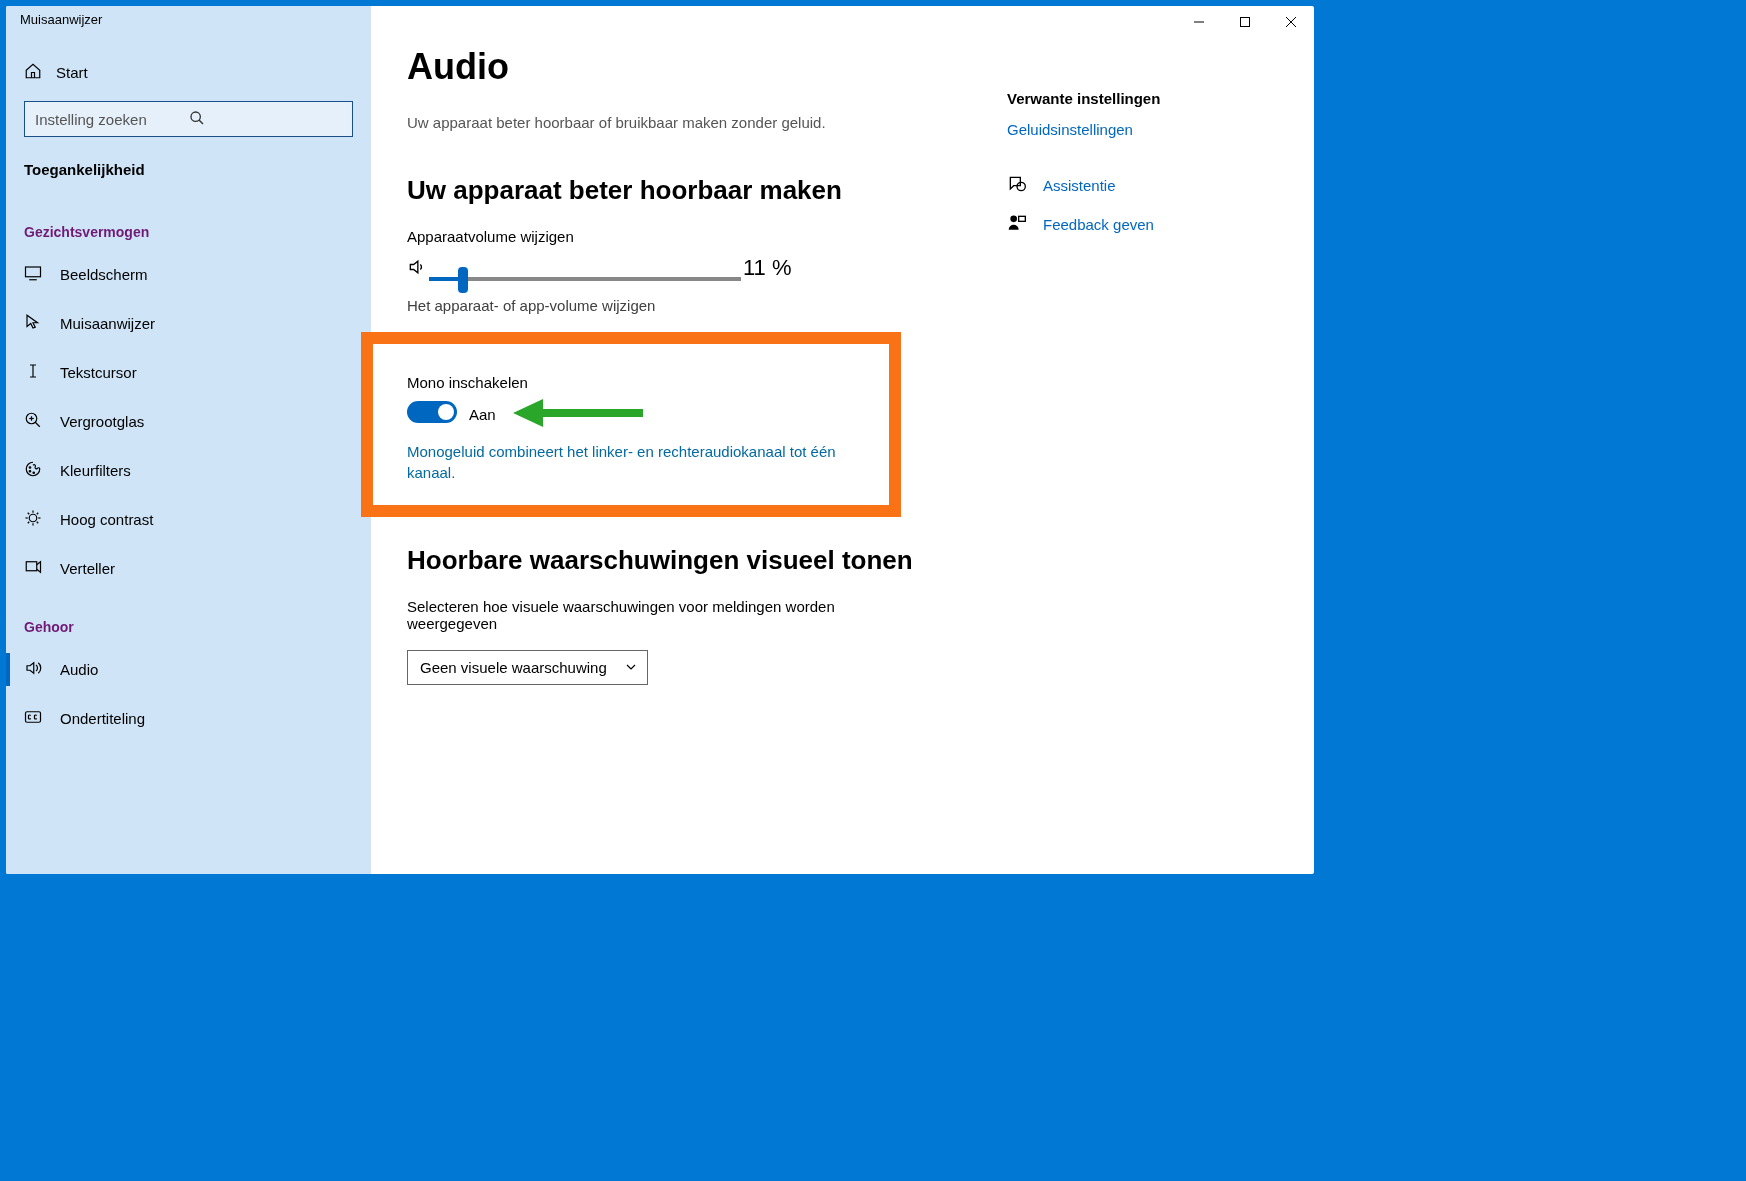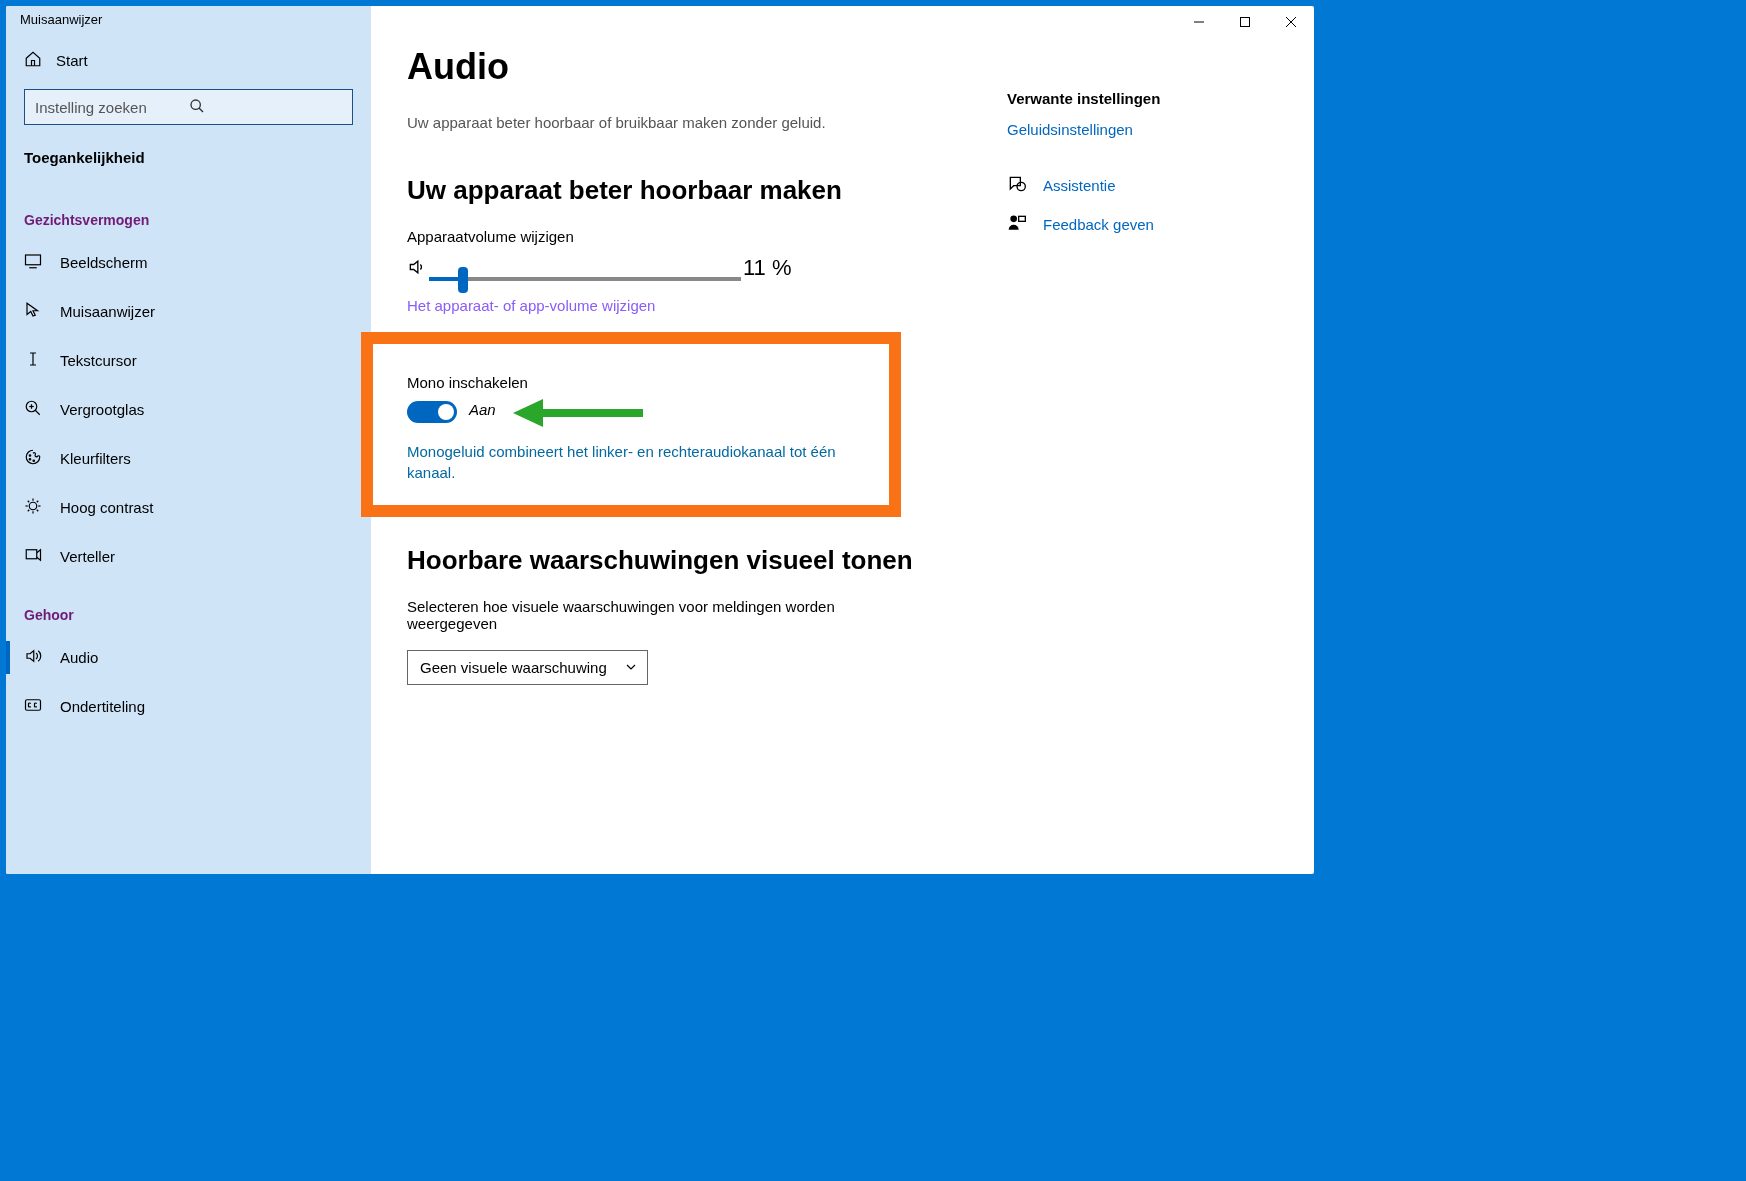--- a/index.html
+++ b/index.html
@@ -11,21 +11,21 @@
   .titlebar {
     height: 32px; display: flex; align-items: center; justify-content: flex-end;
     position: absolute; top: 0; left: 0; right: 0; z-index: 10;
   }
   .titlebar .title { position: absolute; left: 14px; top: 6px; font-size: 13px; color: #000; }
   .win-controls { display: flex; }
   .win-btn { width: 46px; height: 32px; display: flex; align-items: center; justify-content: center; }
   .win-btn svg { width: 10px; height: 10px; }
   .body { display: flex; flex: 1; height: 100%; }
   .sidebar {
-    width: 365px; background: #cfe4f7; padding-top: 34px;
+    width: 365px; background: #cfe4f7; padding-top: 46px;
     display: flex; flex-direction: column;
   }
   .home-row {
     display: flex; align-items: center; gap: 14px; padding: 10px 18px 10px 18px;
     font-size: 15px; color: #000;
   }
   .home-row svg { width: 18px; height: 18px; }
   .search-wrap { padding: 8px 18px 14px 18px; }
   .search {
     width: 100%; height: 36px; border: 1px solid #1a4f8a; background: #e6f0fa;
@@ -51,26 +51,26 @@
   .subhead { font-size: 15px; margin-bottom: 10px; }
   .vol-row { display: flex; align-items: flex-end; gap: 2px; margin-bottom: 16px; }
   .vol-row svg { width: 20px; height: 20px; }
   .slider-track { position: relative; width: 312px; height: 4px; background: #888; }
   .slider-track .fill { position: absolute; left: 0; top: 0; height: 4px; background: #0067c0; }
   .slider-track .thumb {
     position: absolute; top: -10px; width: 10px; height: 26px; background: #0067c0;
     border-radius: 4px; transform: translateX(-50%);
   }
   .vol-pct { font-size: 22px; }
-  .link { color: #8b5cf6; font-size: 15px; margin-bottom: 8px; display: block; }
+  .link { color: #404040; font-size: 15px; margin-bottom: 8px; display: block; }
   .highlight-box {
     border: 12px solid #f97316; padding: 30px 34px 22px 34px; margin: 18px 0 28px -46px;
     width: 540px; position: relative;
   }
-  .toggle-row { display: flex; align-items: flex-start; gap: 12px; margin-bottom: 18px; position: relative; font-style: italic; }
+  .toggle-row { display: flex; align-items: flex-end; gap: 12px; margin-bottom: 18px; position: relative; }
   .toggle {
     width: 50px; height: 22px; background: #0067c0; border-radius: 11px; position: relative;
   }
   .toggle .knob {
     position: absolute; right: 3px; top: 3px; width: 16px; height: 16px; background: #fff; border-radius: 50%;
   }
   .toggle-label { font-size: 15px; }
   .arrow {
     position: absolute; left: 106px; top: -6px;
   }

